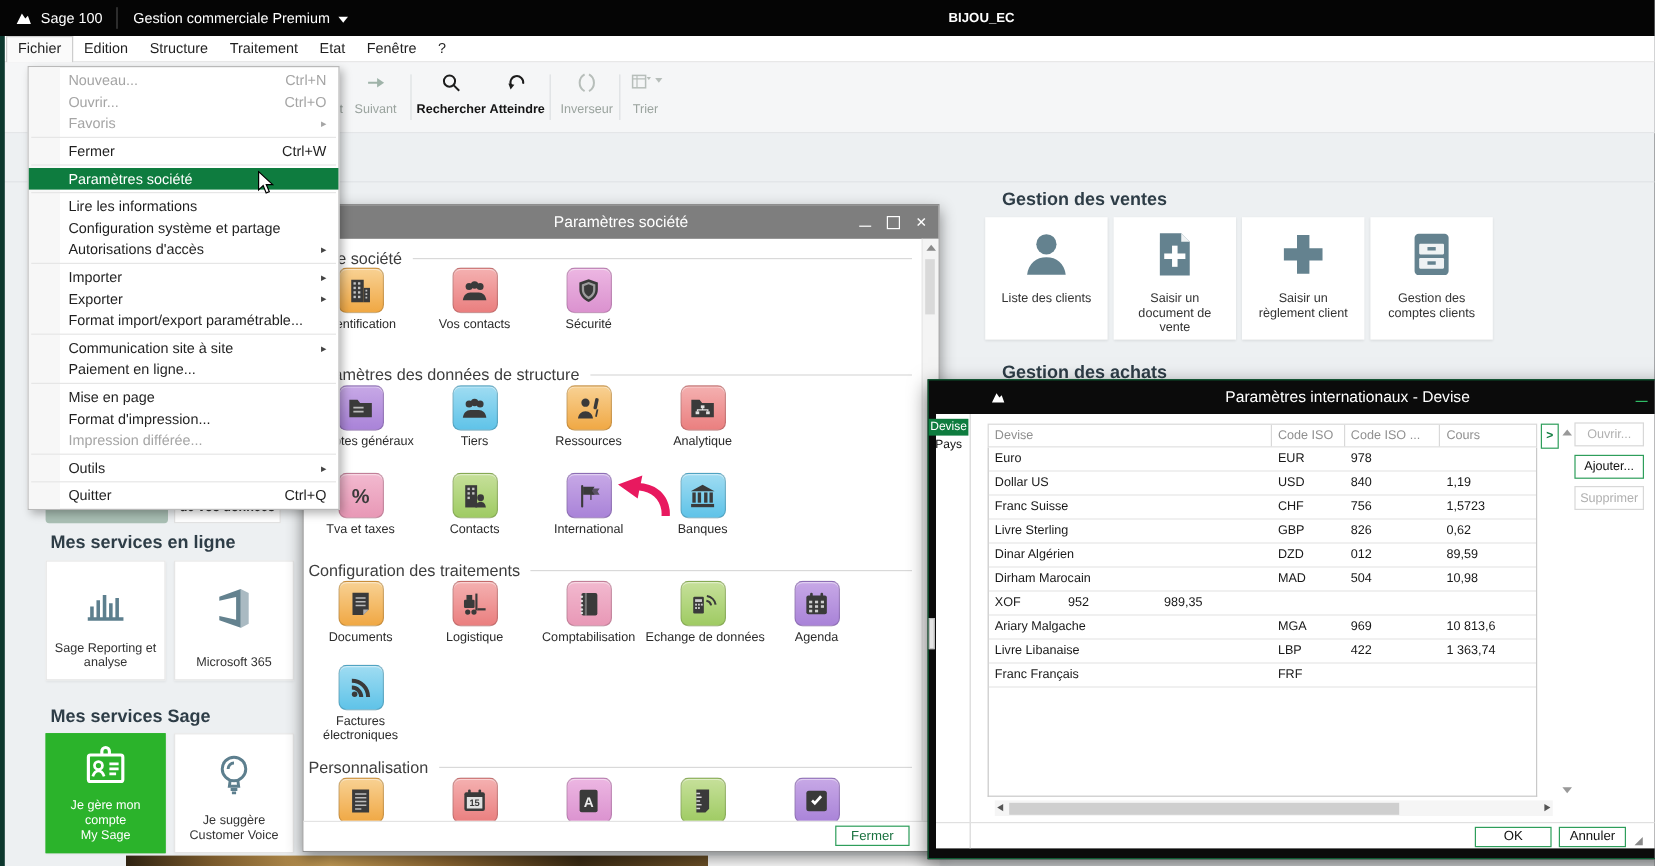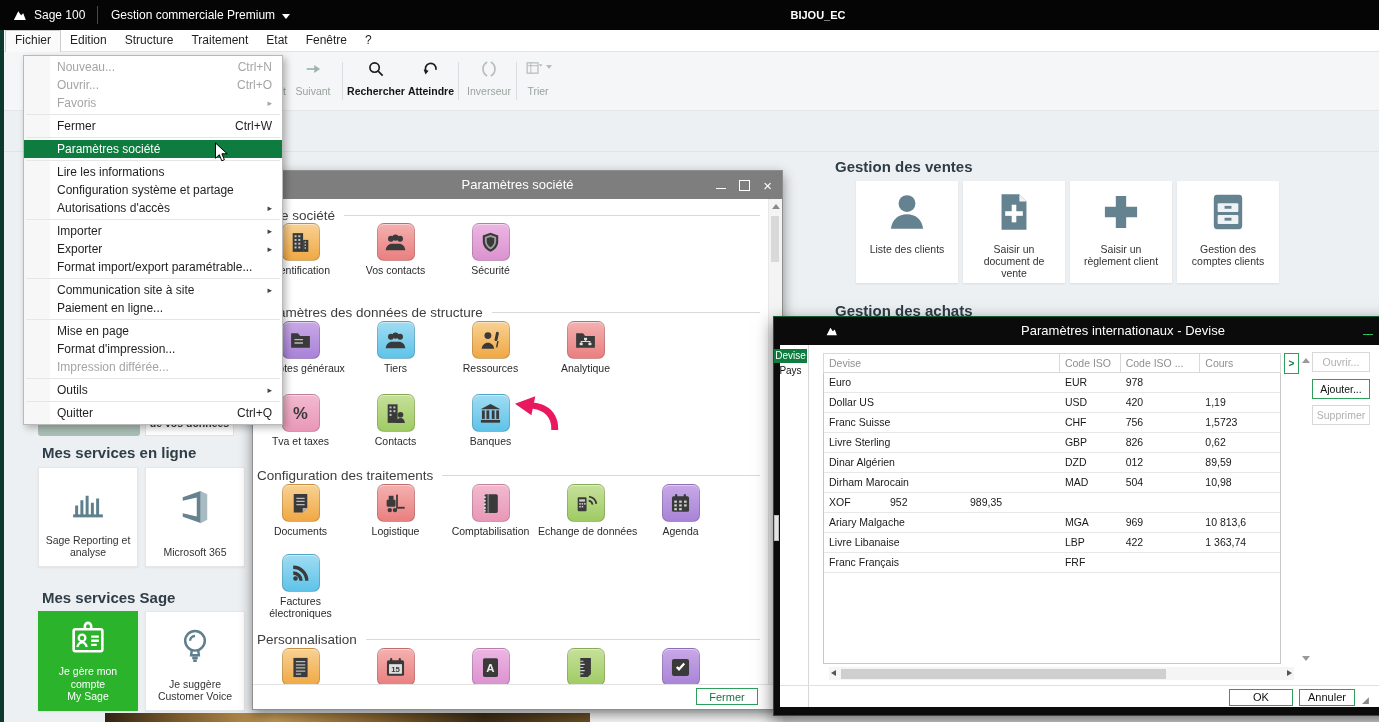--- a/index.html
+++ b/index.html
@@ -50,21 +50,21 @@
   .stile .sic svg{width:42px;height:42px;}
   .stile .slbl{font-size:10.5px;color:#333;text-align:center;margin-bottom:7px;line-height:1.2;}
   .stile.green{background:#2bb32b;border-color:#2bb32b;}
   .stile.green .slbl{color:#fff;}
   .photo{position:absolute;left:105px;top:713px;width:485px;height:9px;background:linear-gradient(90deg,#2f2312,#7a5a2c 15%,#c29a55 35%,#8a6531 55%,#3c2c15 78%,#6b4f26);}
   .wpatch{position:absolute;left:590px;top:713px;width:193px;height:9px;background:#fafafa;}
 
   
   #h-ventes{position:absolute;left:835px;top:158px;font-size:15px;font-weight:bold;color:#2e3d47;}
   #h-achats{position:absolute;left:835px;top:302px;font-size:15px;font-weight:bold;color:#2e3d47;z-index:5;}
-  #tiles-sales{left:844px;top:181px;gap:5px;padding-left:12px;}
+  #tiles-sales{left:809px;top:181px;gap:5px;padding-left:12px;}
   .vtile{width:102px;height:102px;background:#fff;box-shadow:0 1px 2px rgba(0,0,0,.08);display:flex;flex-direction:column;align-items:center;}
   .vtile .sic{height:62px;display:flex;align-items:center;justify-content:center;}
   .vtile .sic svg{width:46px;height:46px;}
   .vtile .slbl{font-size:10.5px;color:#333;text-align:center;line-height:1.15;}
   .slate svg{fill:#64828f;}
 
   
   .dlg{position:absolute;left:252px;top:170px;width:531px;height:540px;background:#fff;border:1px solid #8e8e8e;box-shadow:0 5px 12px rgba(0,0,0,.45);z-index:10;box-sizing:border-box;}
   .dlg-tb{height:28px;background:#7e7e7e;position:relative;}
   .dlg-title{line-height:28px;text-align:center;color:#fff;font-size:13px;}
@@ -490,20 +490,31 @@
                   <rect x="10" y="8.8" width="1.9" height="1.9"></rect>
                   <rect x="6.3" y="12.4" width="1.9" height="1.9"></rect>
                 </g>
                 <circle cx="16.8" cy="13.2" r="2.7"></circle>
                 <path d="M12.6 21c.3-2.9 2-4.6 4.2-4.6s3.9 1.7 4.2 4.6z"></path>
               </svg>
             </div>
             <div class="ilbl">Contacts</div>
           </div>
           <div class="icell">
+            <div class="itile c-purple">
+              <svg viewBox="0 0 24 24">
+                <rect x="6" y="3" width="1.7" height="18" rx=".8"></rect>
+                <rect x="13.2" y="5" width="1.3" height="10" opacity=".75"></rect>
+                <path d="M14.4 5.8h6.4l-1.6 2.5 1.6 2.5h-6.4z" opacity=".75"></path>
+                <path d="M7.6 4.4h9.2l-2.2 3.2 2.2 3.2H7.6z"></path>
+              </svg>
+            </div>
+            <div class="ilbl">International</div>
+          </div>
+          <div class="icell">
             <div class="itile c-blue">
               <svg viewBox="0 0 24 24">
                 <path d="M12 2.8L21.5 8h-19z"></path>
                 <rect x="3.8" y="9" width="2.7" height="8.2"></rect>
                 <rect x="8.1" y="9" width="2.7" height="8.2"></rect>
                 <rect x="13.2" y="9" width="2.7" height="8.2"></rect>
                 <rect x="17.5" y="9" width="2.7" height="8.2"></rect>
                 <rect x="2.8" y="18.2" width="18.4" height="2.6"></rect>
               </svg>
             </div>
@@ -775,21 +786,21 @@
       <div class="tbody" id="tbody">
           <div class="trw">
             <div class="td w0">Euro</div>
             <div class="td w1">EUR</div>
             <div class="td w2 r">978</div>
             <div class="td w3 r"></div>
           </div>
           <div class="trw">
             <div class="td w0">Dollar US</div>
             <div class="td w1">USD</div>
-            <div class="td w2 r">420</div>
+            <div class="td w2 r">840</div>
             <div class="td w3 r">1,19</div>
           </div>
           <div class="trw">
             <div class="td w0">Franc Suisse</div>
             <div class="td w1">CHF</div>
             <div class="td w2 r">756</div>
             <div class="td w3 r">1,5723</div>
           </div>
           <div class="trw">
             <div class="td w0">Livre Sterling</div>

